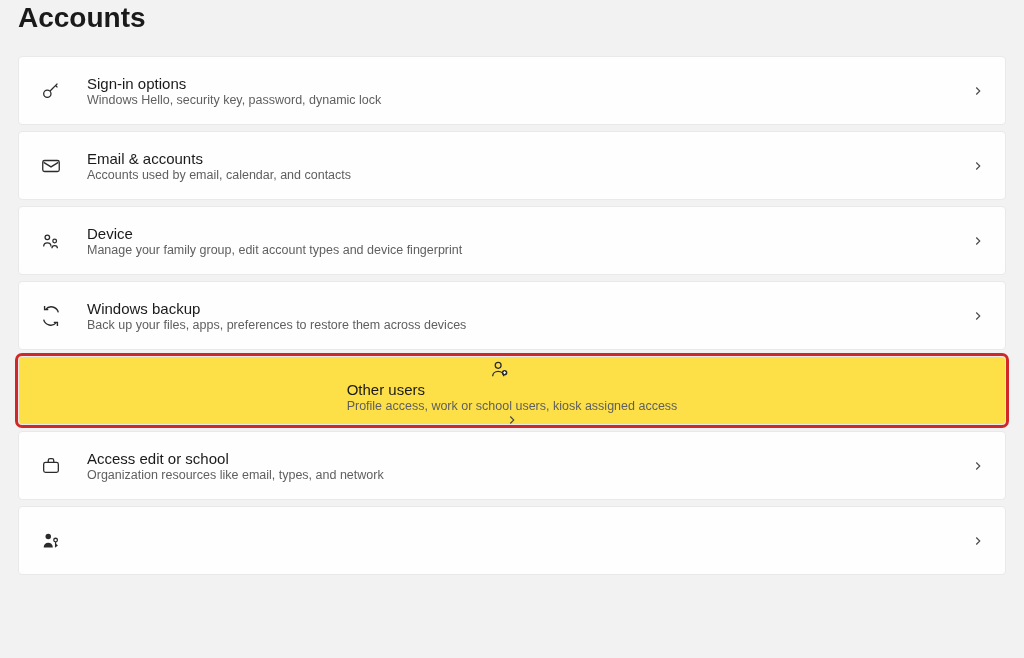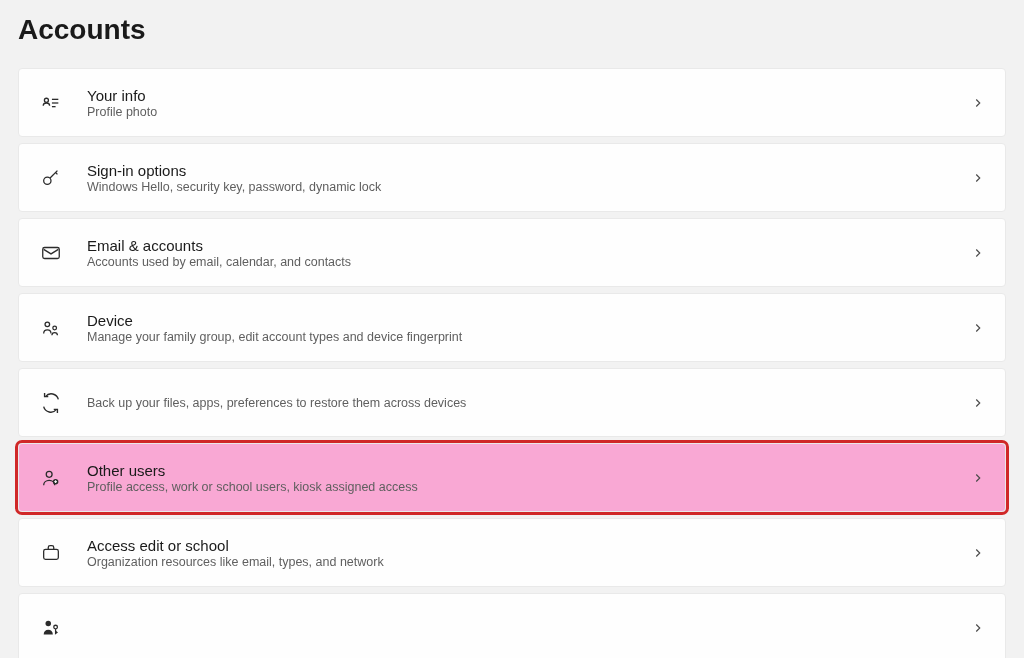--- a/index.html
+++ b/index.html
@@ -10,42 +10,43 @@
       height: 658px;
       overflow: hidden;
     }
     .page {
       padding: 0 18px 18px 18px;
     }
     .page-title {
       font-size: 28px;
       font-weight: 600;
       color: #1a1a1a;
-      padding: 14px 0 22px 0;
+      padding: 2px 0 22px 0;
     }
     .card-list {
       display: flex;
       flex-direction: column;
       gap: 6px;
     }
     .card {
       background: #fefefe;
       border: 1px solid #e9e9e9;
       border-radius: 4px;
       height: 69px;
       display: flex;
       align-items: center;
       padding: 0 20px;
       cursor: pointer;
       position: relative;
     }
     .card.highlighted {
       outline: 3px solid #d02828;
       outline-offset: 0;
-      background: #f9a8d4;
+      background: #fde047;
+      flex-direction: column;
     }
     .card-icon {
       width: 24px;
       height: 24px;
       margin-right: 24px;
       display: flex;
       align-items: center;
       justify-content: center;
       color: #2b2b2b;
       flex-shrink: 0;
@@ -73,40 +74,20 @@
     }
   </style>
 </head>
 <body>
 
 <div class="page">
   <h1 class="page-title">Accounts</h1>
 
   <div class="card-list">
 
-    <div class="card">
-      <span class="card-icon">
-        <svg viewBox="0 0 24 24" fill="none" stroke="currentColor" stroke-width="1.4" width="22" height="22">
-          <circle cx="7" cy="9" r="2.2"></circle>
-          <path d="M3.5 15c0-1.8 1.6-3 3.5-3s3.5 1.2 3.5 3"></path>
-          <line x1="13" y1="8" x2="20" y2="8"></line>
-          <line x1="13" y1="12" x2="20" y2="12"></line>
-          <line x1="13" y1="16" x2="17" y2="16"></line>
-        </svg>
-      </span>
-      <div class="card-text">
-        <div class="card-title">Your info</div>
-        <div class="card-subtitle">Profile photo</div>
-      </div>
-      <span class="chevron">
-        <svg viewBox="0 0 24 24" fill="none" stroke="currentColor" stroke-width="2" width="14" height="14">
-            <polyline points="9 18 15 12 9 6"></polyline>
-          </svg>
-      </span>
-    </div>
 
     <div class="card">
       <span class="card-icon">
         <svg viewBox="0 0 24 24" fill="none" stroke="currentColor" stroke-width="1.4" width="22" height="22">
           <circle cx="8" cy="15" r="4"></circle>
           <path d="M11 12l8-8"></path>
           <path d="M17 6l2 2"></path>
         </svg>
       </span>
       <div class="card-text">
@@ -161,20 +142,21 @@
     <div class="card">
       <span class="card-icon">
         <svg viewBox="0 0 24 24" fill="none" stroke="currentColor" stroke-width="1.5" width="22" height="22">
           <path d="M20 8a8 8 0 00-14-3"></path>
           <polyline points="5 2 5 6 9 6" transform="translate(0 -1)"></polyline>
           <path d="M4 16a8 8 0 0014 3"></path>
           <polyline points="19 22 19 18 15 18" transform="translate(0 1)"></polyline>
         </svg>
       </span>
       <div class="card-text">
+        <div class="card-title">Windows backup</div>
         <div class="card-subtitle">Back up your files, apps, preferences to restore them across devices</div>
       </div>
       <span class="chevron">
         <svg viewBox="0 0 24 24" fill="none" stroke="currentColor" stroke-width="2" width="14" height="14">
             <polyline points="9 18 15 12 9 6"></polyline>
           </svg>
       </span>
     </div>
 
     <div class="card highlighted">

